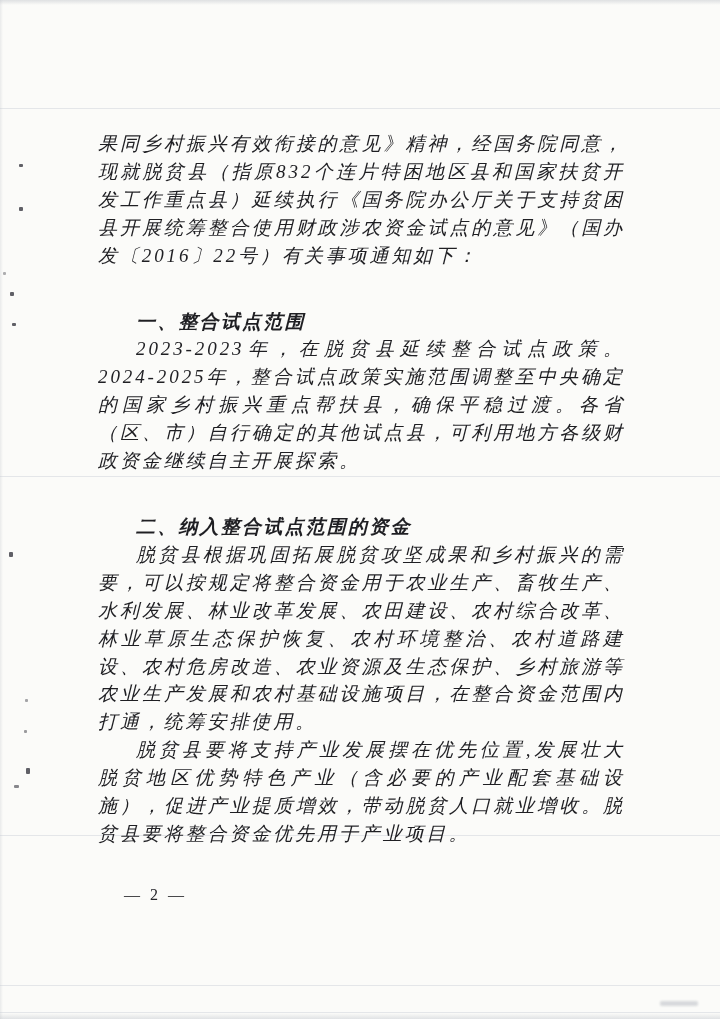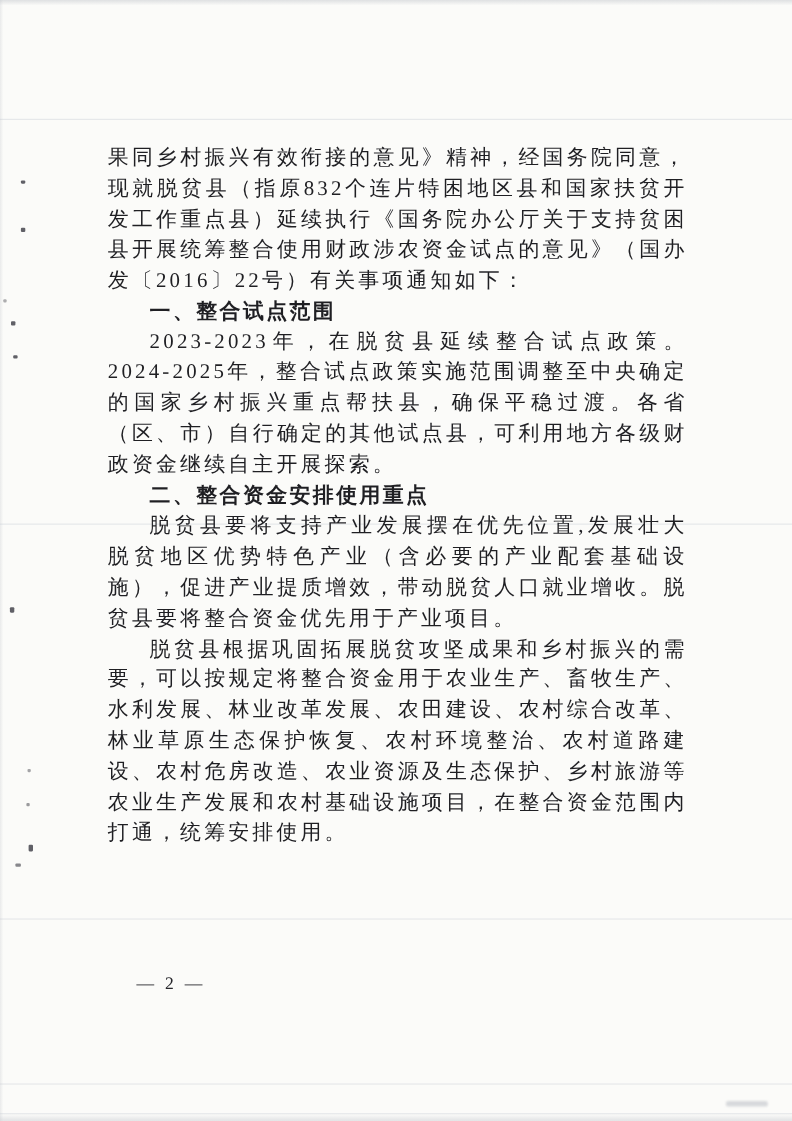--- a/index.html
+++ b/index.html
@@ -31,33 +31,35 @@
   .content {
     position: absolute;
     left: 98px;
     top: 130px;
     width: 527px;
     color: #1f1f23;
     font-size: 19px;
     line-height: 27.9px;
     letter-spacing: 2.9px;
     text-align: justify;
+    font-style: italic;
   }
   .content p {
     margin: 0;
     padding: 0;
     text-indent: 2em;
   }
   .content p.body-continued {
     text-indent: 0;
   }
   .content p.heading {
     font-family: "Liberation Sans", "DejaVu Sans", sans-serif;
     font-weight: bold;
     letter-spacing: 2.2px;
+    margin-top: 38px;
   }
   .page-number {
     position: absolute;
     left: 124px;
     top: 886px;
     font-size: 16px;
     letter-spacing: 3px;
     color: #26262b;
     font-family: "Liberation Serif", "DejaVu Serif", serif;
   }
@@ -97,23 +99,23 @@
   <div class="scan-line" style="top:108px"></div>
   <div class="scan-line" style="top:476px"></div>
   <div class="scan-line" style="top:835px"></div>
   <div class="scan-line" style="top:985px"></div>
   <div class="scan-line" style="top:1012px"></div>
 
   <div class="content" id="document-body">
       <p class="body-continued">果同乡村振兴有效衔接的意见》精神，经国务院同意，现就脱贫县（指原832个连片特困地区县和国家扶贫开发工作重点县）延续执行《国务院办公厅关于支持贫困县开展统筹整合使用财政涉农资金试点的意见》（国办发〔2016〕22号）有关事项通知如下：</p>
       <p class="heading">一、整合试点范围</p>
       <p class="body">2023-2023年，在脱贫县延续整合试点政策。2024-2025年，整合试点政策实施范围调整至中央确定的国家乡村振兴重点帮扶县，确保平稳过渡。各省（区、市）自行确定的其他试点县，可利用地方各级财政资金继续自主开展探索。</p>
-      <p class="heading">二、整合资金安排使用重点</p>
+      <p class="heading">二、纳入整合试点范围的资金</p>
+      <p class="body">脱贫县根据巩固拓展脱贫攻坚成果和乡村振兴的需要，可以按规定将整合资金用于农业生产、畜牧生产、水利发展、林业改革发展、农田建设、农村综合改革、林业草原生态保护恢复、农村环境整治、农村道路建设、农村危房改造、农业资源及生态保护、乡村旅游等农业生产发展和农村基础设施项目，在整合资金范围内打通，统筹安排使用。</p>
       <p class="body">脱贫县要将支持产业发展摆在优先位置,发展壮大脱贫地区优势特色产业（含必要的产业配套基础设施），促进产业提质增效，带动脱贫人口就业增收。脱贫县要将整合资金优先用于产业项目。</p>
-      <p class="body">脱贫县根据巩固拓展脱贫攻坚成果和乡村振兴的需要，可以按规定将整合资金用于农业生产、畜牧生产、水利发展、林业改革发展、农田建设、农村综合改革、林业草原生态保护恢复、农村环境整治、农村道路建设、农村危房改造、农业资源及生态保护、乡村旅游等农业生产发展和农村基础设施项目，在整合资金范围内打通，统筹安排使用。</p>
     </div>
 
   <div class="page-number">— 2 —</div>
 
   <div class="speck" style="left:19px; top:164px; width:4px; height:3px"></div>
   <div class="speck" style="left:19px; top:207px; width:4px; height:4px"></div>
   <div class="speck" style="left:3px;  top:272px; width:3px; height:3px; opacity:0.4"></div>
   <div class="speck" style="left:10px; top:292px; width:4px; height:4px"></div>
   <div class="speck" style="left:12px; top:323px; width:4px; height:3px"></div>
   <div class="speck" style="left:9px;  top:552px; width:4px; height:5px"></div>

